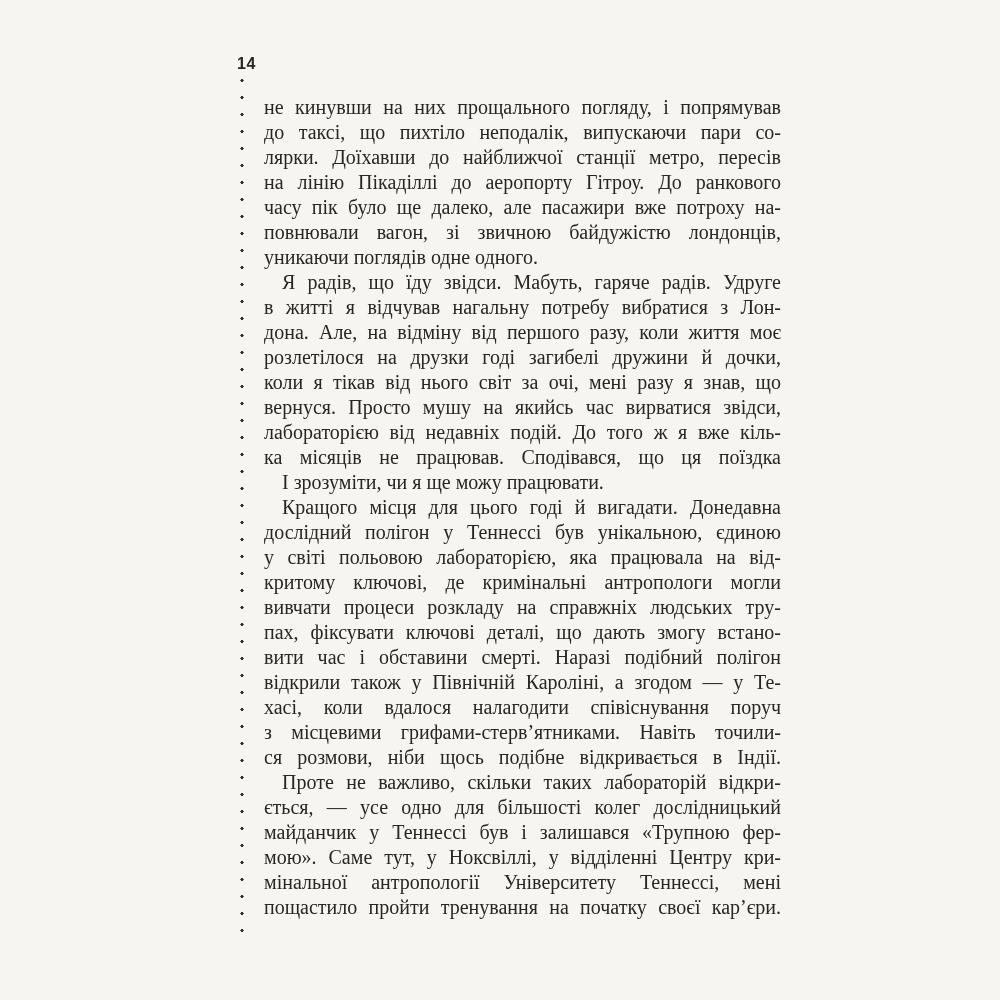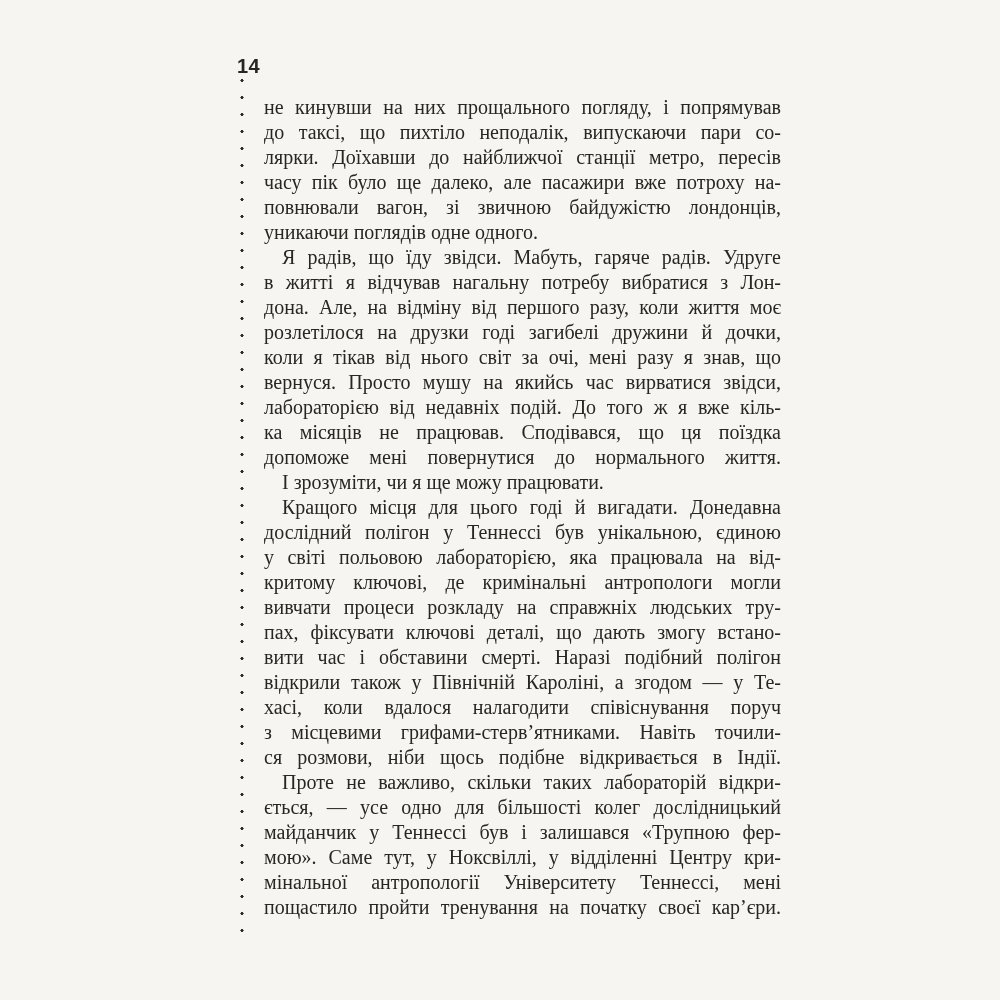--- a/index.html
+++ b/index.html
@@ -14,21 +14,21 @@
     overflow: hidden;
     font-family: "Liberation Serif", "DejaVu Serif", serif;
     color: var(--ink, #262626);
   }
   .page-number {
     position: absolute;
     left: 237px;
     top: 55px;
     font-family: "Liberation Sans", "DejaVu Sans", sans-serif;
     font-weight: 700;
-    font-size: 20px;
+    font-size: 16px;
     letter-spacing: 0.5px;
     color: var(--ink, #262626);
   }
   .dotted-line {
     position: absolute;
     left: 240px;
     top: 72px;
     width: 4px;
     height: 867px;
     background-image: radial-gradient(circle at 50% 50%, var(--dot, #2e2e2e) 1.4px, rgba(0,0,0,0) 1.8px);
@@ -65,34 +65,34 @@
 <body>
 
 <div class="screen">
   <div class="page-number">14</div>
   <div class="dotted-line"></div>
   <div class="text-block">
       <div class="par">
         <div class="line">не кинувши на них прощального погляду, і попрямував</div>
         <div class="line">до таксі, що пихтіло неподалік, випускаючи пари со-</div>
         <div class="line">лярки. Доїхавши до найближчої станції метро, пересів</div>
+        <div class="line">на лінію Пікаділлі до аеропорту Гітроу. До ранкового</div>
         <div class="line">часу пік було ще далеко, але пасажири вже потроху на-</div>
         <div class="line">повнювали вагон, зі звичною байдужістю лондонців,</div>
         <div class="line ragged">уникаючи поглядів одне одного.</div>
       </div>
       <div class="par indent">
         <div class="line">Я радів, що їду звідси. Мабуть, гаряче радів. Удруге</div>
         <div class="line">в житті я відчував нагальну потребу вибратися з Лон-</div>
         <div class="line">дона. Але, на відміну від першого разу, коли життя моє</div>
         <div class="line">розлетілося на друзки годі загибелі дружини й дочки,</div>
         <div class="line">коли я тікав від нього світ за очі, мені разу я знав, що</div>
         <div class="line">вернуся. Просто мушу на якийсь час вирватися звідси,</div>
         <div class="line">лабораторією від недавніх подій. До того ж я вже кіль-</div>
         <div class="line">ка місяців не працював. Сподівався, що ця поїздка</div>
-        <div class="line">допоможе мені повернутися до нормального життя.</div>
       </div>
       <div class="par indent">
         <div class="line ragged">І зрозуміти, чи я ще можу працювати.</div>
       </div>
       <div class="par indent">
         <div class="line">Кращого місця для цього годі й вигадати. Донедавна</div>
         <div class="line">дослідний полігон у Теннессі був унікальною, єдиною</div>
         <div class="line">у світі польовою лабораторією, яка працювала на від-</div>
         <div class="line">критому ключові, де кримінальні антропологи могли</div>
         <div class="line">вивчати процеси розкладу на справжніх людських тру-</div>

